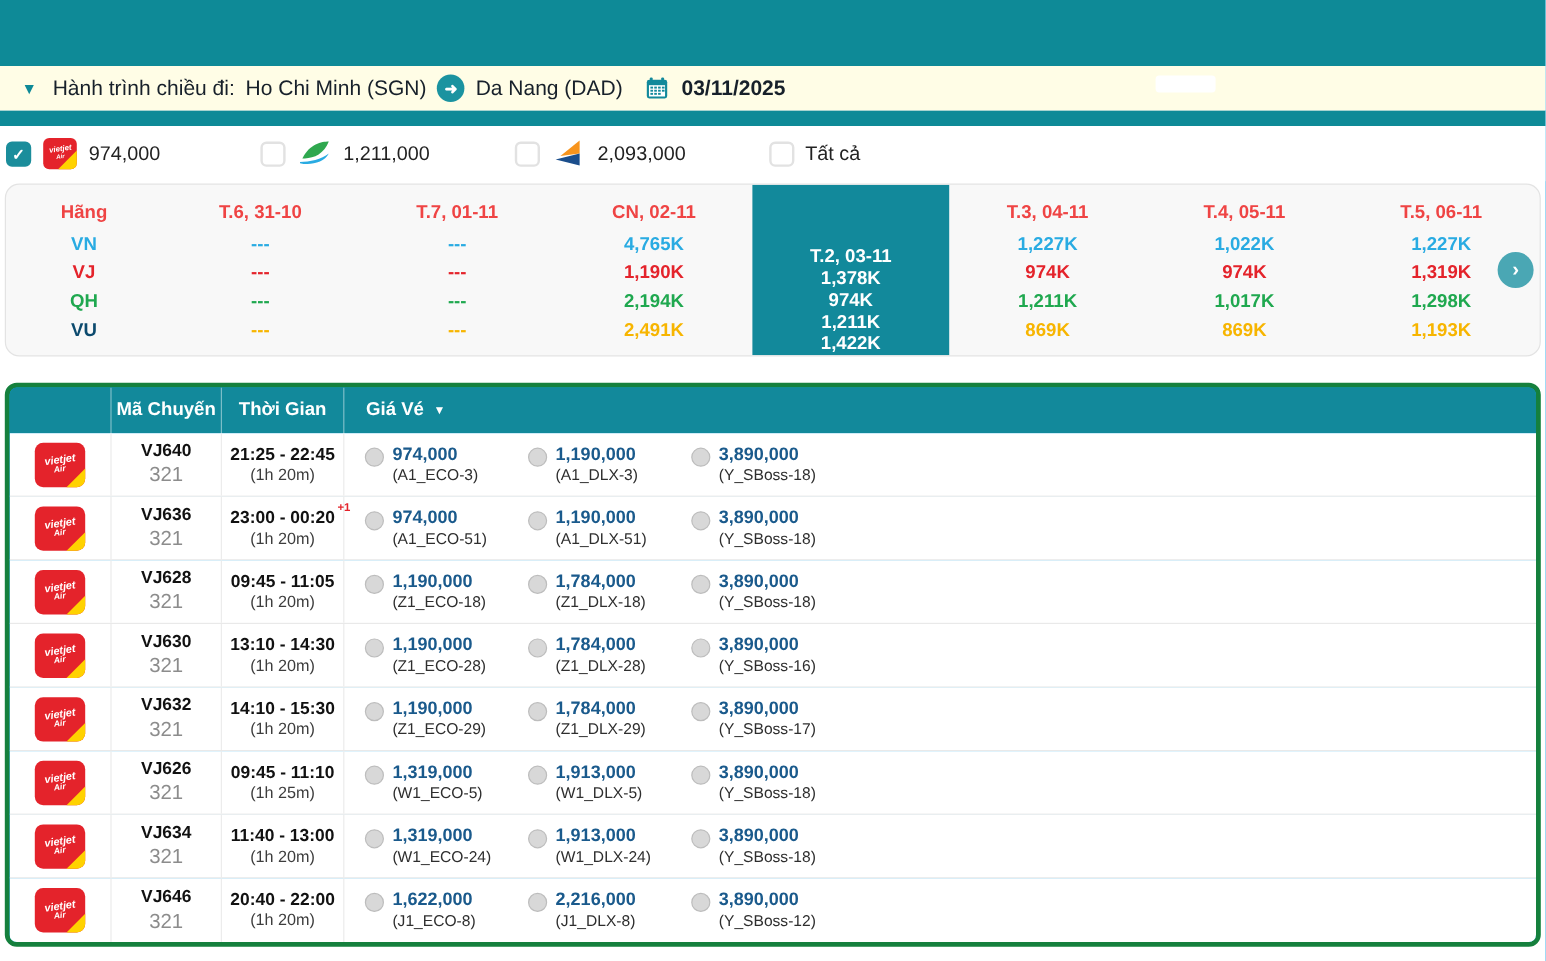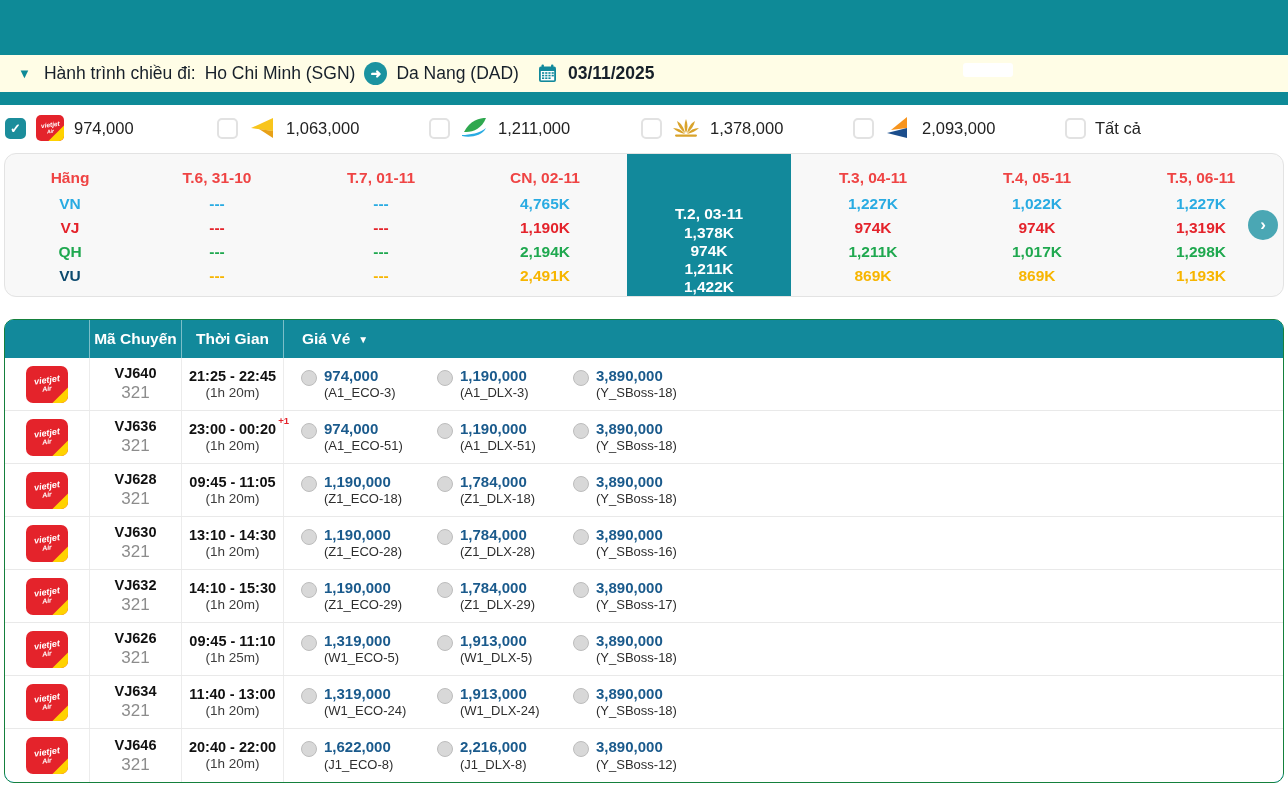--- a/index.html
+++ b/index.html
@@ -64,21 +64,21 @@
   .matrix-col.selected .matrix-cell { color:#fff !important; }
   .chevron-btn {
     position:absolute; right:5px; top:50%; transform:translateY(-50%);
     width:30px; height:30px; border-radius:50%; background:#4AA7B4; color:#fff;
     display:flex; align-items:center; justify-content:center; font-size:17px; font-weight:bold; cursor:pointer;
     border:none;
   }
 
   
   .flight-card {
-    margin:22px 4px 0 4px; border:1px solid #15803d; border-radius:10px; overflow:hidden; background:#0ea5e9;
+    margin:22px 4px 0 4px; border:4px solid #15803d; border-radius:10px; overflow:hidden; background:#0ea5e9;
   }
   .ft-grid { display:grid; grid-template-columns:84px 92px 102px 1fr; }
   .ft-header { background:#12899B; color:#fff; height:38px; }
   .ft-header > div { display:flex; align-items:center; justify-content:center; font-size:15.5px; font-weight:bold; }
   .ft-header > div + div { border-left:1px solid rgba(255,255,255,.45); }
   .ft-header .h-fare { justify-content:flex-start; padding-left:18px; gap:8px; cursor:pointer; }
   .sort-caret { font-size:10px; }
   .ft-row { height:53px; border-bottom:1px solid #E9E9E9; background:#fff; }
   .ft-row:last-child { border-bottom:none; }
   .ft-row > div { display:flex; align-items:center; justify-content:center; }
@@ -139,58 +139,32 @@
     <span class="checkbox checked">✓</span>
     <span class="airline-icon">
         <span class="vj-logo small">
           <span class="l1">vietjet</span>
           <span class="l2">Air</span>
         </span>
       </span>
     <span class="filter-price">974,000</span>
   </label>
 
-  <label class="filter-item">
-    <span class="checkbox"></span>
-    <span class="airline-icon">
-        <svg width="26" height="22" viewBox="0 0 26 22">
-          <polygon points="24,1 2,11 24,14" fill="#F8C51C"></polygon>
-          <polygon points="24,14 10,12 24,21" fill="#E8A117"></polygon>
-        </svg>
-      </span>
-    <span class="filter-price">1,063,000</span>
-  </label>
 
   <label class="filter-item">
     <span class="checkbox"></span>
     <span class="airline-icon">
         <svg width="28" height="24" viewBox="0 0 28 24">
           <path d="M4 16 C10 4 20 2 26 2 C22 12 14 16 6 16 Z" fill="#2FA84F"></path>
           <path d="M2 19 C10 19 20 17 26 12 C22 20 10 22 2 20 Z" fill="#29ABE2"></path>
         </svg>
       </span>
     <span class="filter-price">1,211,000</span>
   </label>
 
-  <label class="filter-item">
-    <span class="checkbox"></span>
-    <span class="airline-icon">
-        <svg width="28" height="22" viewBox="0 0 28 22">
-          <g fill="#D9A32B">
-            <path d="M14 2 C12 7 12 12 14 16 C16 12 16 7 14 2Z"></path>
-            <path d="M5 4 C6 9 9 13 13 16 C12 11 9 6 5 4Z"></path>
-            <path d="M23 4 C22 9 19 13 15 16 C16 11 19 6 23 4Z"></path>
-            <path d="M1 11 C4 14 8 16 13 17 C10 13 6 11 1 11Z"></path>
-            <path d="M27 11 C24 14 20 16 15 17 C18 13 22 11 27 11Z"></path>
-            <rect x="3" y="17.5" width="22" height="2.2" rx="1.1"></rect>
-          </g>
-        </svg>
-      </span>
-    <span class="filter-price">1,378,000</span>
-  </label>
 
   <label class="filter-item">
     <span class="checkbox"></span>
     <span class="airline-icon">
         <svg width="26" height="24" viewBox="0 0 26 24">
           <polygon points="22,1 6,14 22,12" fill="#F7941D"></polygon>
           <polygon points="22,12 2,17 22,22" fill="#1B4E8C"></polygon>
         </svg>
       </span>
     <span class="filter-price">2,093,000</span>

